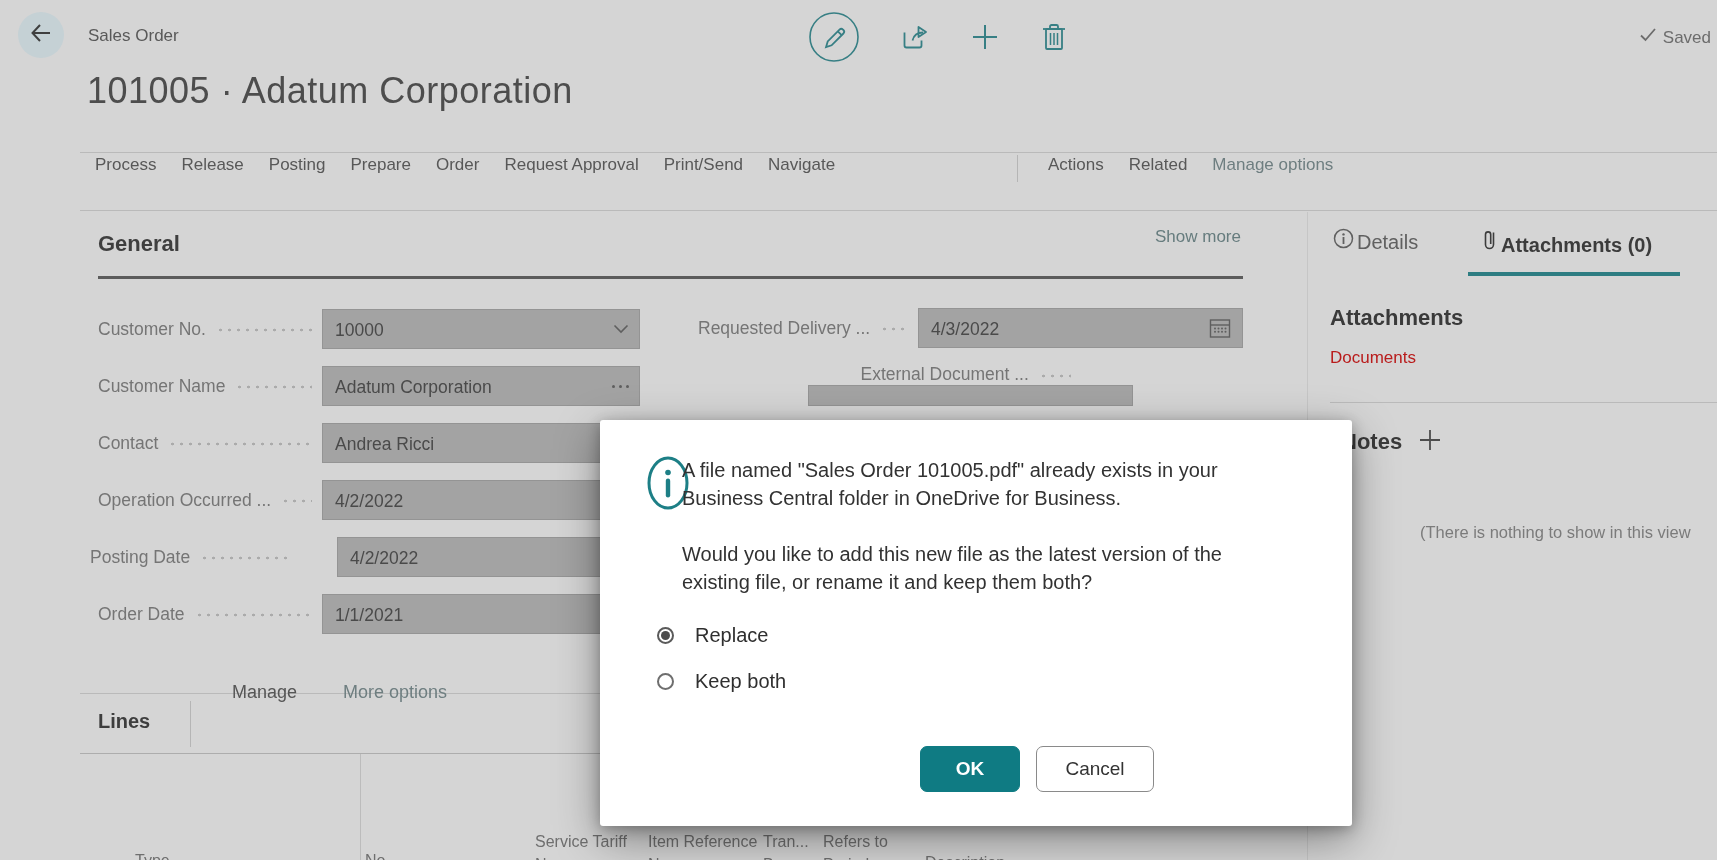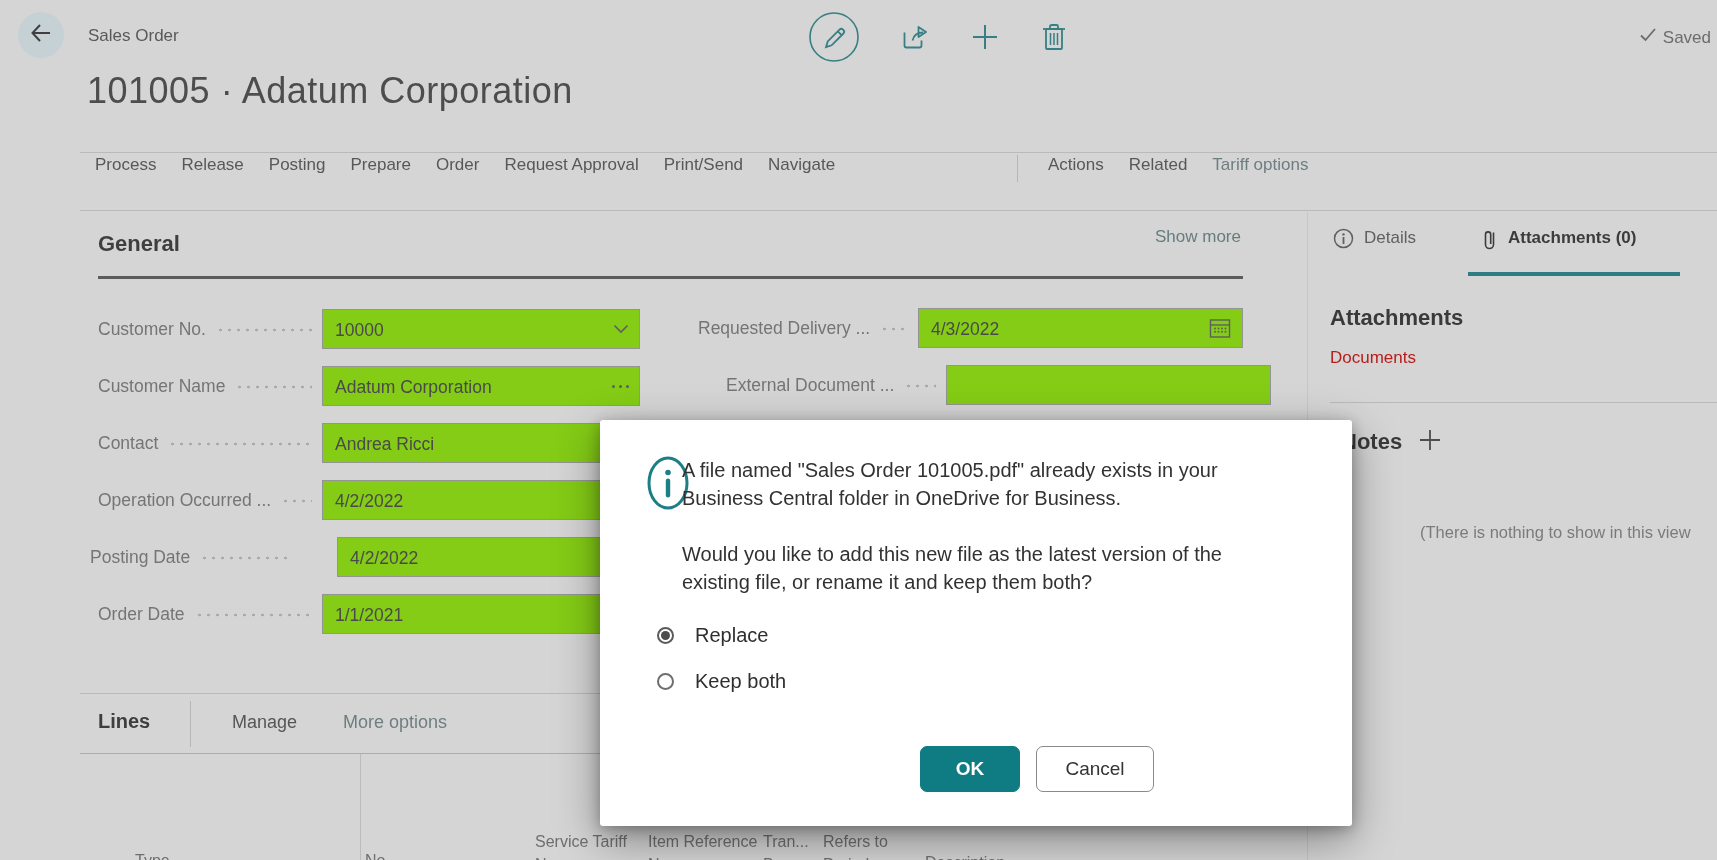--- a/index.html
+++ b/index.html
@@ -43,33 +43,33 @@
   .sec-heading{font-size:22px;font-weight:700;color:#3f3f3f;}
   .show-more{left:1155px;top:227px;font-size:17px;color:#667c7e;cursor:pointer;}
   .general-underline{left:98px;top:276px;width:1145px;height:3px;background:#5c5c5c;}
 
   
   .frow{position:absolute;display:flex;height:42px;align-items:center;}
   .flabel{display:flex;align-items:center;font-size:17.5px;color:var(--label-grey);white-space:nowrap;}
   .leader{flex:1 0 10px;height:4px;margin:2px 10px 0 10px;
     background-image:radial-gradient(circle,#ababab 1.3px,rgba(0,0,0,0) 1.6px);
     background-size:9px 4px;background-repeat:repeat-x;background-position:left center;}
-  .fbox{position:relative;height:40px;border:1px solid var(--field-border);background:#84cc16;
+  .fbox{position:relative;height:40px;border:1px solid var(--field-border);background:#a3a3a3;
     font-size:17.5px;color:#4a4a4a;line-height:40px;padding-left:12px;box-sizing:border-box;}
   .fbox .right-ic{position:absolute;right:10px;top:0;height:100%;display:flex;align-items:center;}
   .dots3{display:flex;gap:4px;align-items:center;}
   .dots3 i{width:3px;height:3px;border-radius:50%;background:#5f5f5f;}
 
   
   .lines-heading{left:98px;top:710px;font-size:20px;font-weight:700;color:#3e3e3e;}
-  .lines-menu{top:712px;font-size:18px;color:#565656;display:flex;gap:46px;}
+  .lines-menu{top:682px;font-size:18px;color:#565656;display:flex;gap:46px;}
   .table-col{position:absolute;font-size:16px;line-height:23px;color:#6f6f6f;white-space:pre-line;}
 
   
-  .tab{display:flex;align-items:flex-start;gap:10px;font-size:17px;color:#606060;cursor:pointer;}
+  .tab{display:flex;align-items:flex-end;gap:3px;font-size:20px;color:#606060;cursor:pointer;}
   .tab.active{color:#3c3c3c;font-weight:700;}
   .side-heading{font-size:22px;font-weight:700;color:#3a3a3a;}
   .documents{left:1330px;top:348px;font-size:17px;color:#b91c1c;cursor:pointer;}
   .empty-text{left:1420px;top:523px;font-size:16.5px;color:#7b7b7b;white-space:nowrap;}
 
   
   .dialog{left:600px;top:420px;width:752px;height:406px;background:#ffffff;border-radius:3px;
     box-shadow:0 14px 45px rgba(0,0,0,.38),0 3px 14px rgba(0,0,0,.28);z-index:50;}
   .dlg-msg{position:absolute;left:82px;width:560px;font-size:20px;line-height:27.5px;color:#323232;white-space:pre-line;}
   .radio-row{position:absolute;left:57px;display:flex;align-items:center;gap:21px;cursor:pointer;}
@@ -148,21 +148,21 @@
     <span class="menu-item">Prepare</span>
     <span class="menu-item">Order</span>
     <span class="menu-item">Request Approval</span>
     <span class="menu-item">Print/Send</span>
     <span class="menu-item">Navigate</span>
   </div>
   <div class="vline" style="left:1017px;top:155px;height:27px;"></div>
   <div class="abs menu-group" style="left:1048px;">
     <span class="menu-item">Actions</span>
     <span class="menu-item">Related</span>
-    <span class="menu-item soft">Tariff options</span>
+    <span class="menu-item soft">Manage options</span>
   </div>
   <div class="hline" style="left:80px;top:210px;width:1637px;"></div>
 
   <div class="abs sec-heading" style="left:98px;top:231px;">General</div>
   <div class="abs show-more">Show more</div>
   <div class="abs general-underline"></div>
 
   <div class="frow" style="left:98px;top:308px;width:542px;">
     <div class="flabel" style="width:224px;">
         <span>Customer No.</span>
@@ -237,21 +237,21 @@
               <circle cx="17.5" cy="12.5" r="1"></circle>
               <circle cx="7" cy="15.8" r="1"></circle>
               <circle cx="10.5" cy="15.8" r="1"></circle>
               <circle cx="14" cy="15.8" r="1"></circle>
               <circle cx="17.5" cy="15.8" r="1"></circle>
             </g>
         </svg>
       </span>
     </div>
   </div>
-  <div class="frow" style="left:726px;top:364px;width:545px;">
+  <div class="frow" style="left:698px;top:364px;width:545px;flex-direction:column;">
     <div class="flabel" style="width:220px;">
         <span>External Document ...</span>
         <span class="leader"></span>
       </div>
     <div class="fbox" style="width:325px;"><span></span></div>
   </div>
 
   <div class="hline" style="left:80px;top:693px;width:1163px;"></div>
   <div class="abs lines-heading">Lines</div>
   <div class="vline" style="left:190px;top:701px;height:46px;"></div>

